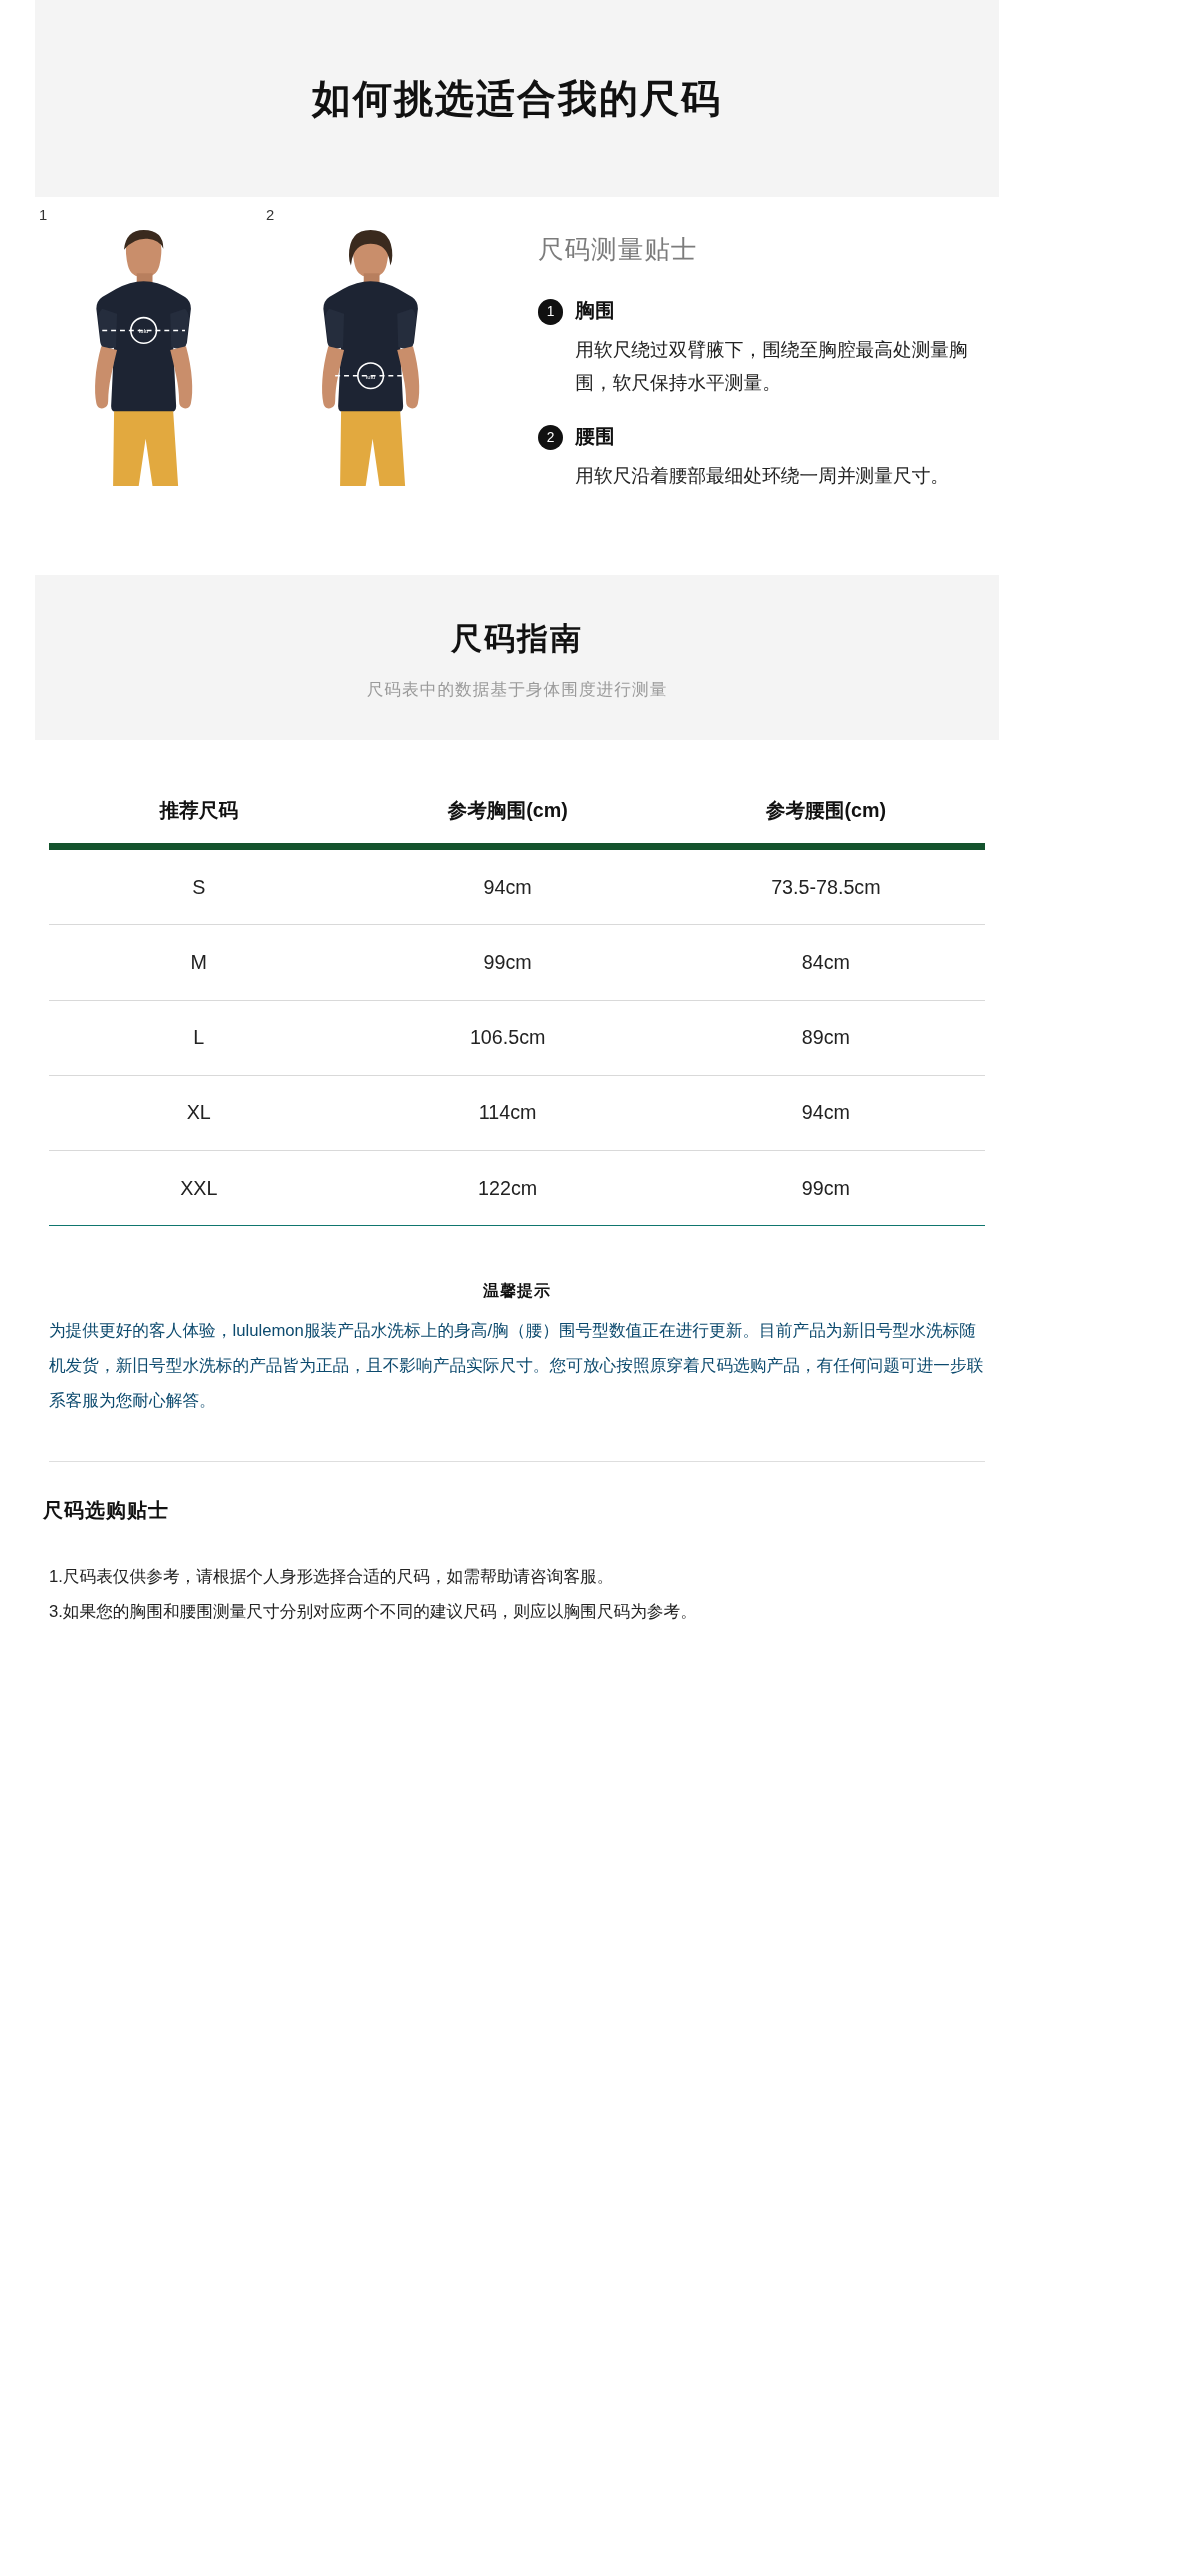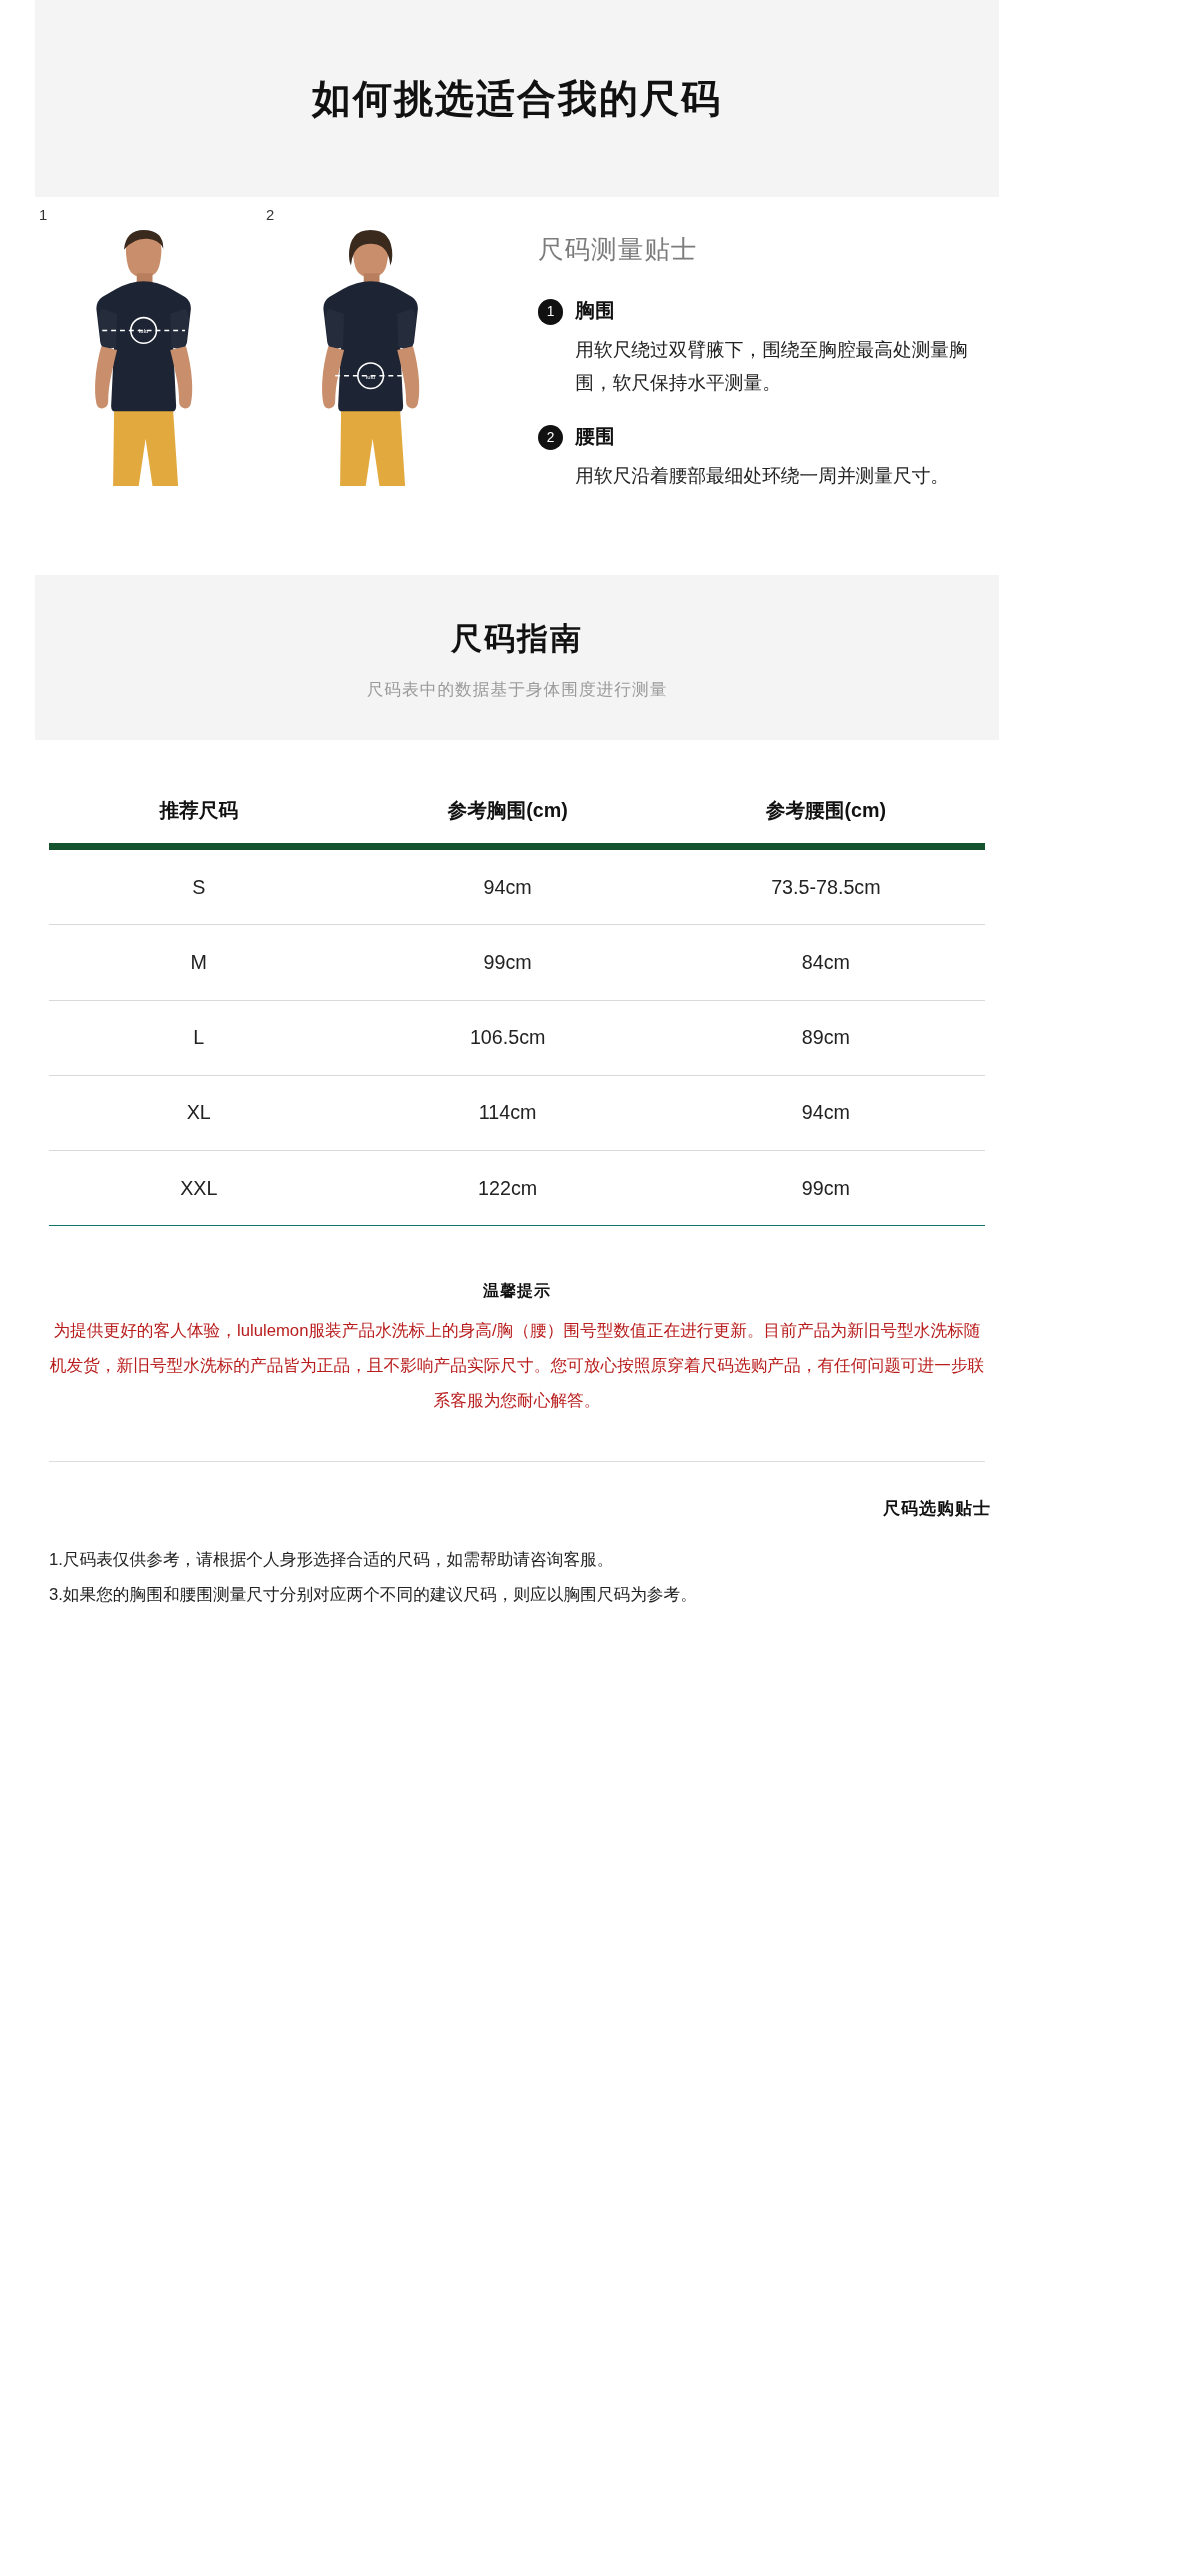--- a/index.html
+++ b/index.html
@@ -172,40 +172,40 @@
   .notice-title {
     font-size: 16px;
     font-weight: bold;
     color: #111;
     margin-bottom: 11px;
     letter-spacing: 1px;
   }
   .notice-text {
     font-size: 16.7px;
     line-height: 2.1;
-    color: #b91c1c;
-    text-align: center;
+    color: #0c4a6e;
+    text-align: left;
     padding: 0 5.9px;
   }
 
   .divider {
     margin: 43px 49px 0 49px;
     border-top: 1px solid #dedede;
   }
 
   
   .buytips {
     margin: 35px 43px 0 43px;
   }
   .buytips-title {
-    font-size: 17px;
-    font-weight: bold;
-    color: #111;
-    text-align: right;
-    margin-bottom: 22px;
+    font-size: 20px;
+    font-weight: bold;
+    color: #111;
+    text-align: left;
+    margin-bottom: 35px;
     letter-spacing: 1px;
   }
   .buytips-item {
     font-size: 16.7px;
     line-height: 2.1;
     color: #222;
     padding: 0 5.9px;
   }
   .bottom-space { height: 79px; }
 </style>

